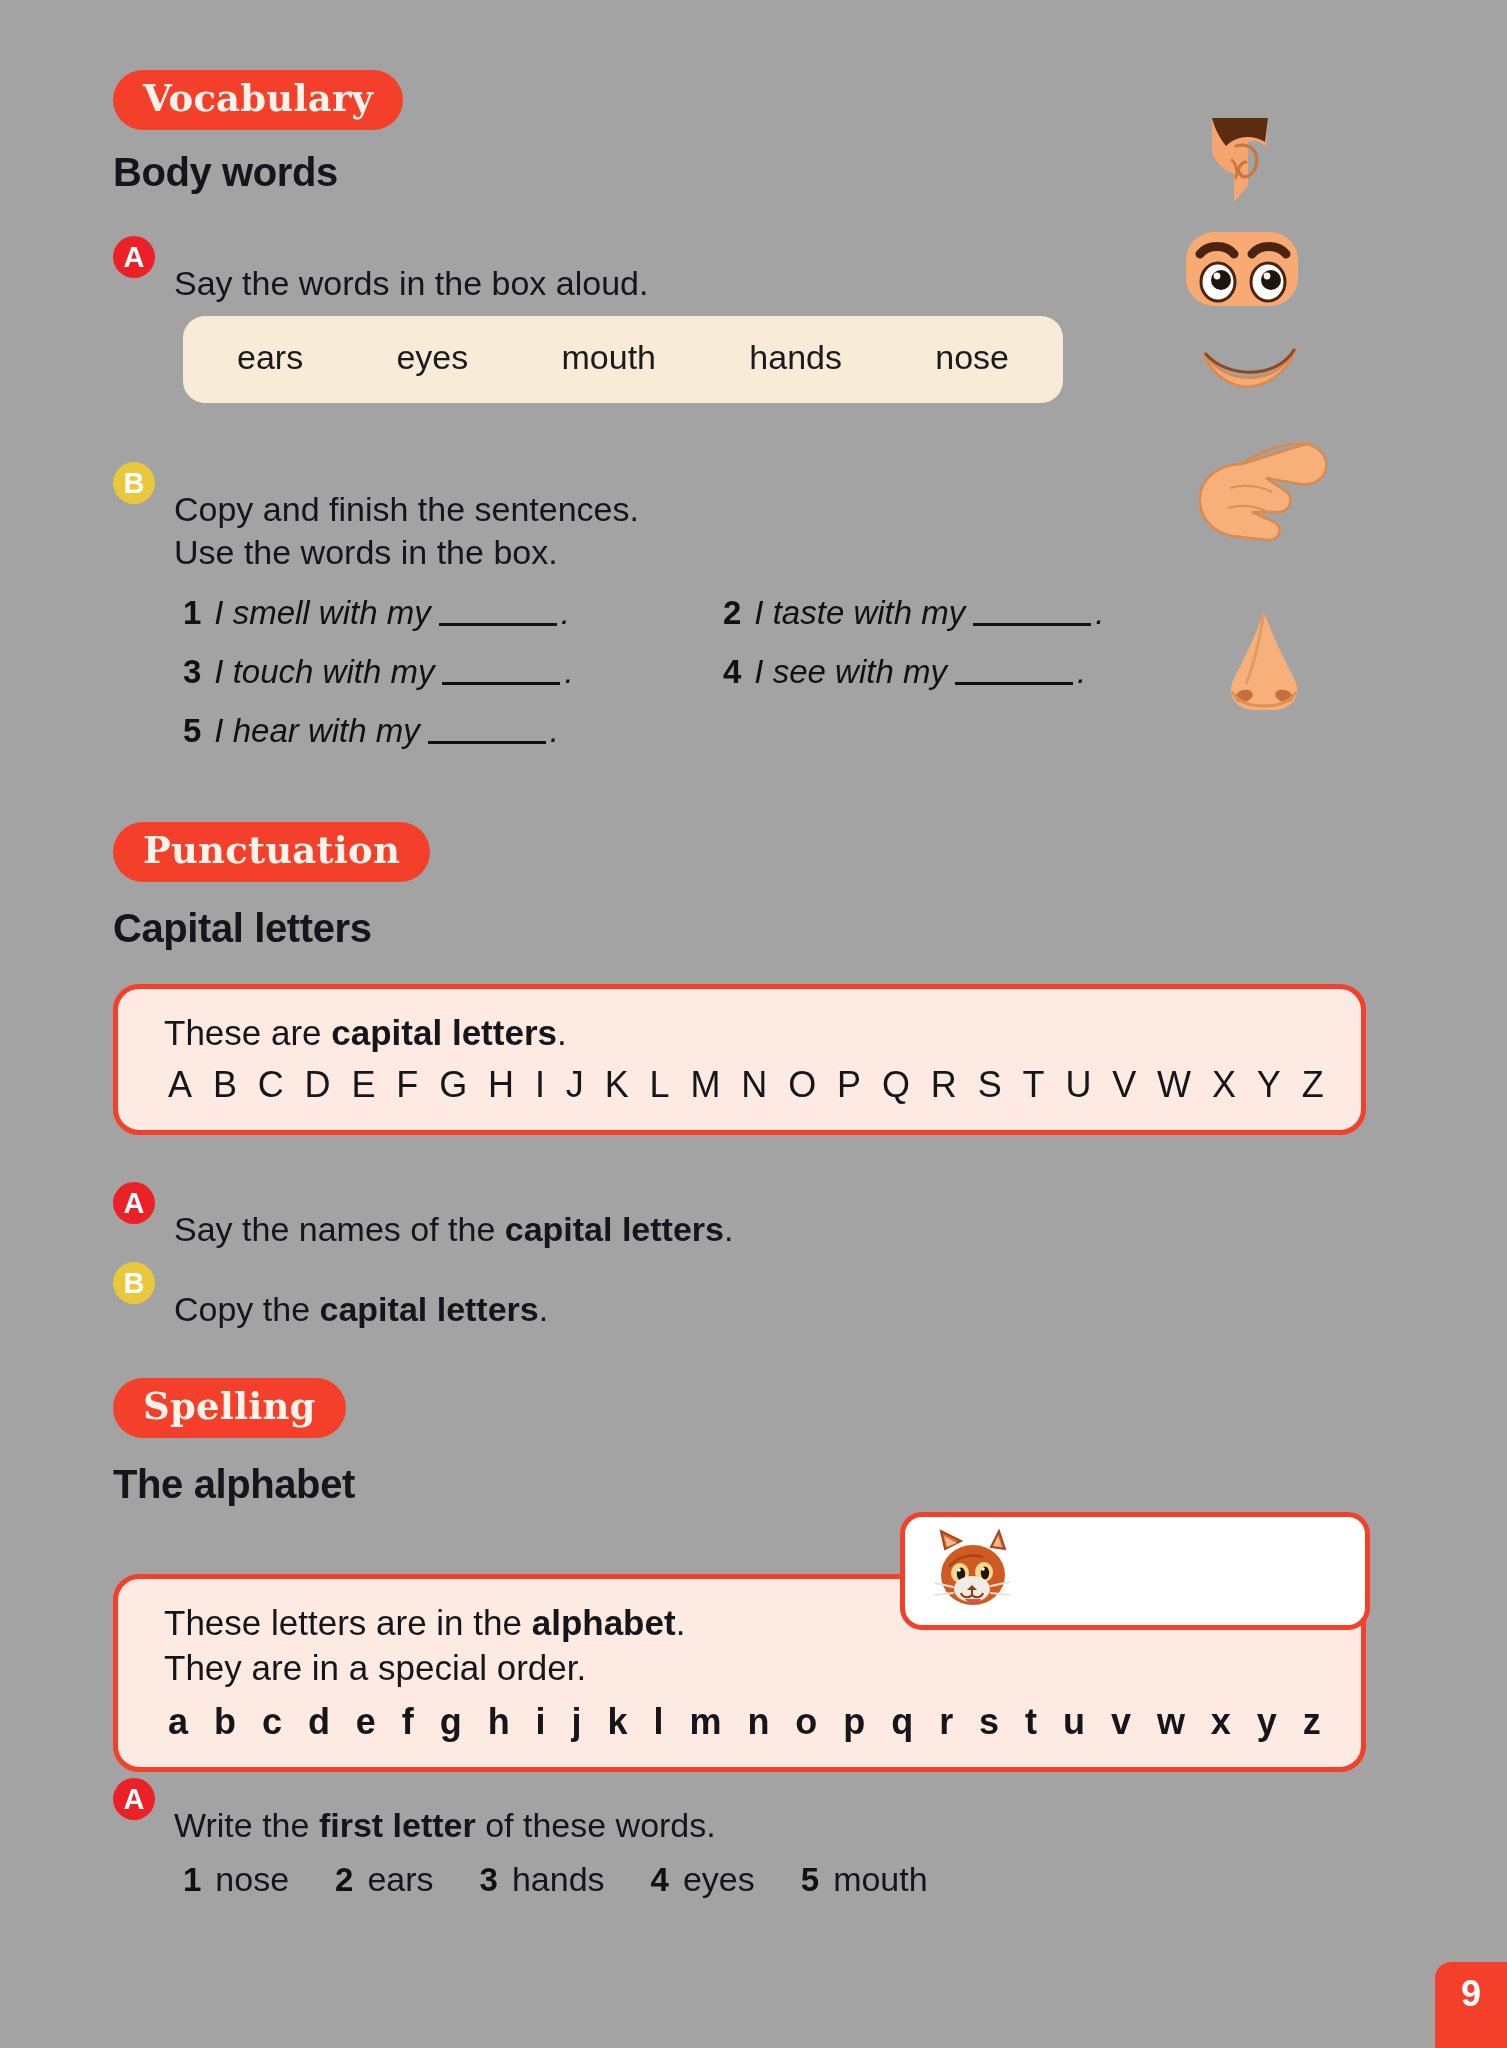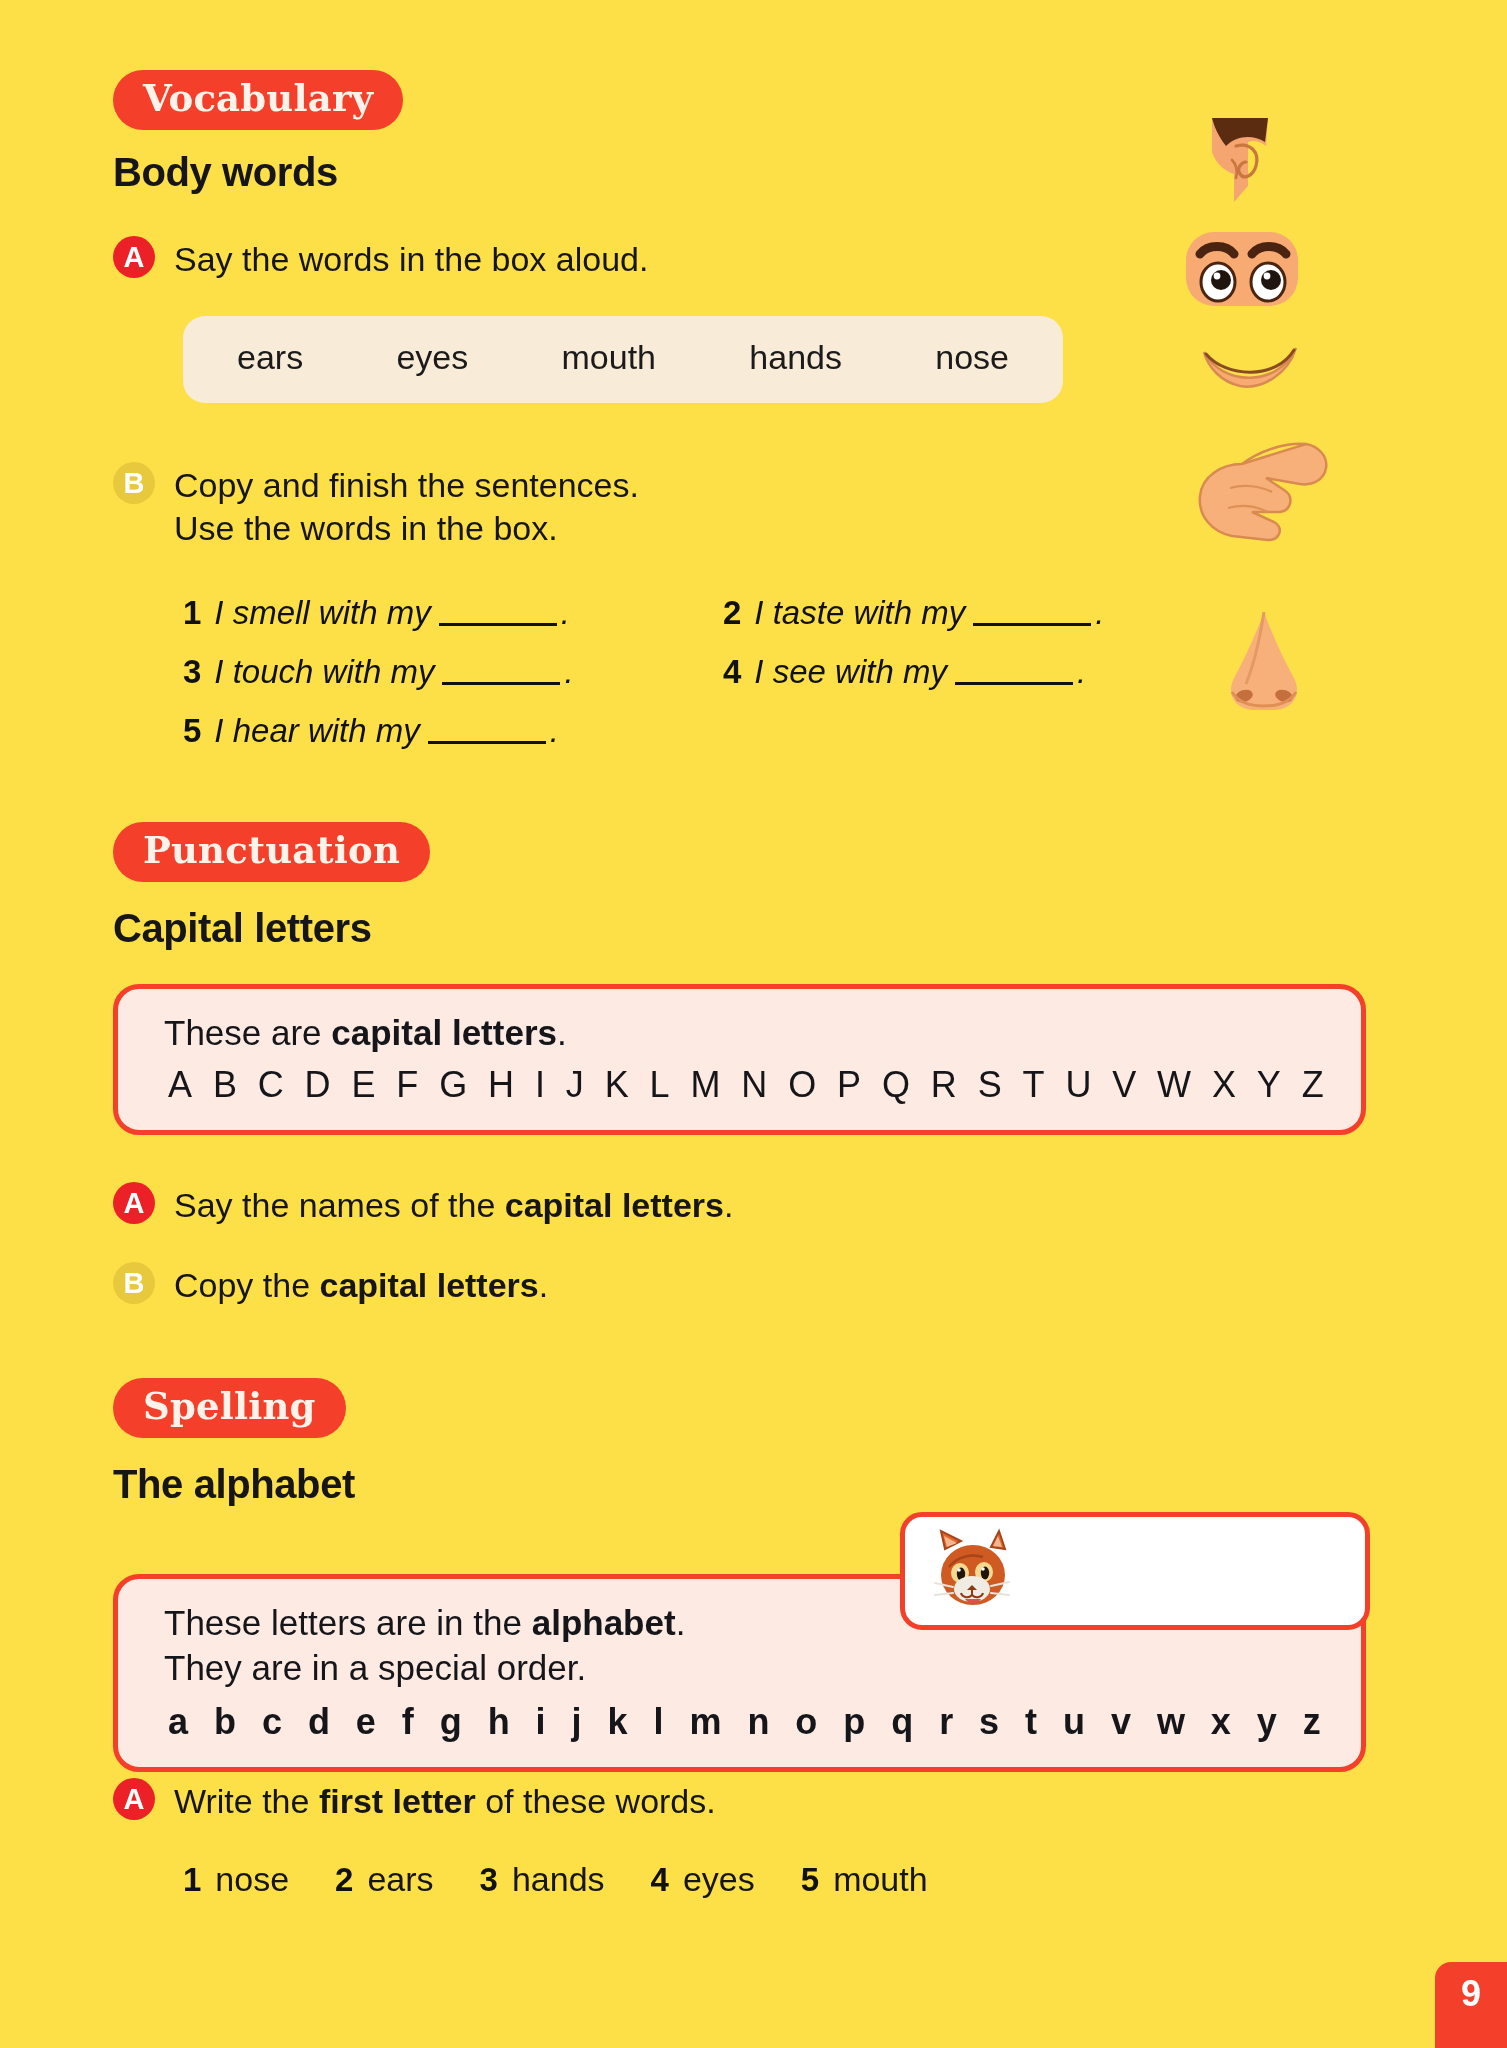--- a/index.html
+++ b/index.html
@@ -7,21 +7,21 @@
     width: 1507px;
     height: 2048px;
     background: #ffffff;
     font-family: "Liberation Sans", sans-serif;
     overflow: hidden;
   }
   .page {
     position: relative;
     width: 1507px;
     height: 2048px;
-    background: #fde047;
+    background: #a3a3a3;
   }
 
   
   .pill {
     display: inline-block;
     background: #f4402a;
     color: #fdf3ea;
     border-radius: 999px;
     padding: 10px 30px 13px 30px;
     font-family: "DejaVu Serif", serif;
@@ -59,20 +59,21 @@
   .task {
     display: flex;
     align-items: flex-start;
     gap: 19px;
   }
   .task-text {
     font-size: 34px;
     color: #16161a;
     line-height: 1.25;
     padding-top: 2px;
+    margin-top: 24px;
   }
   .task-text b { font-weight: bold; }
 
   
   .wordbox {
     background: #f8ebd8;
     border-radius: 22px;
     display: flex;
     align-items: center;
     justify-content: space-between;

